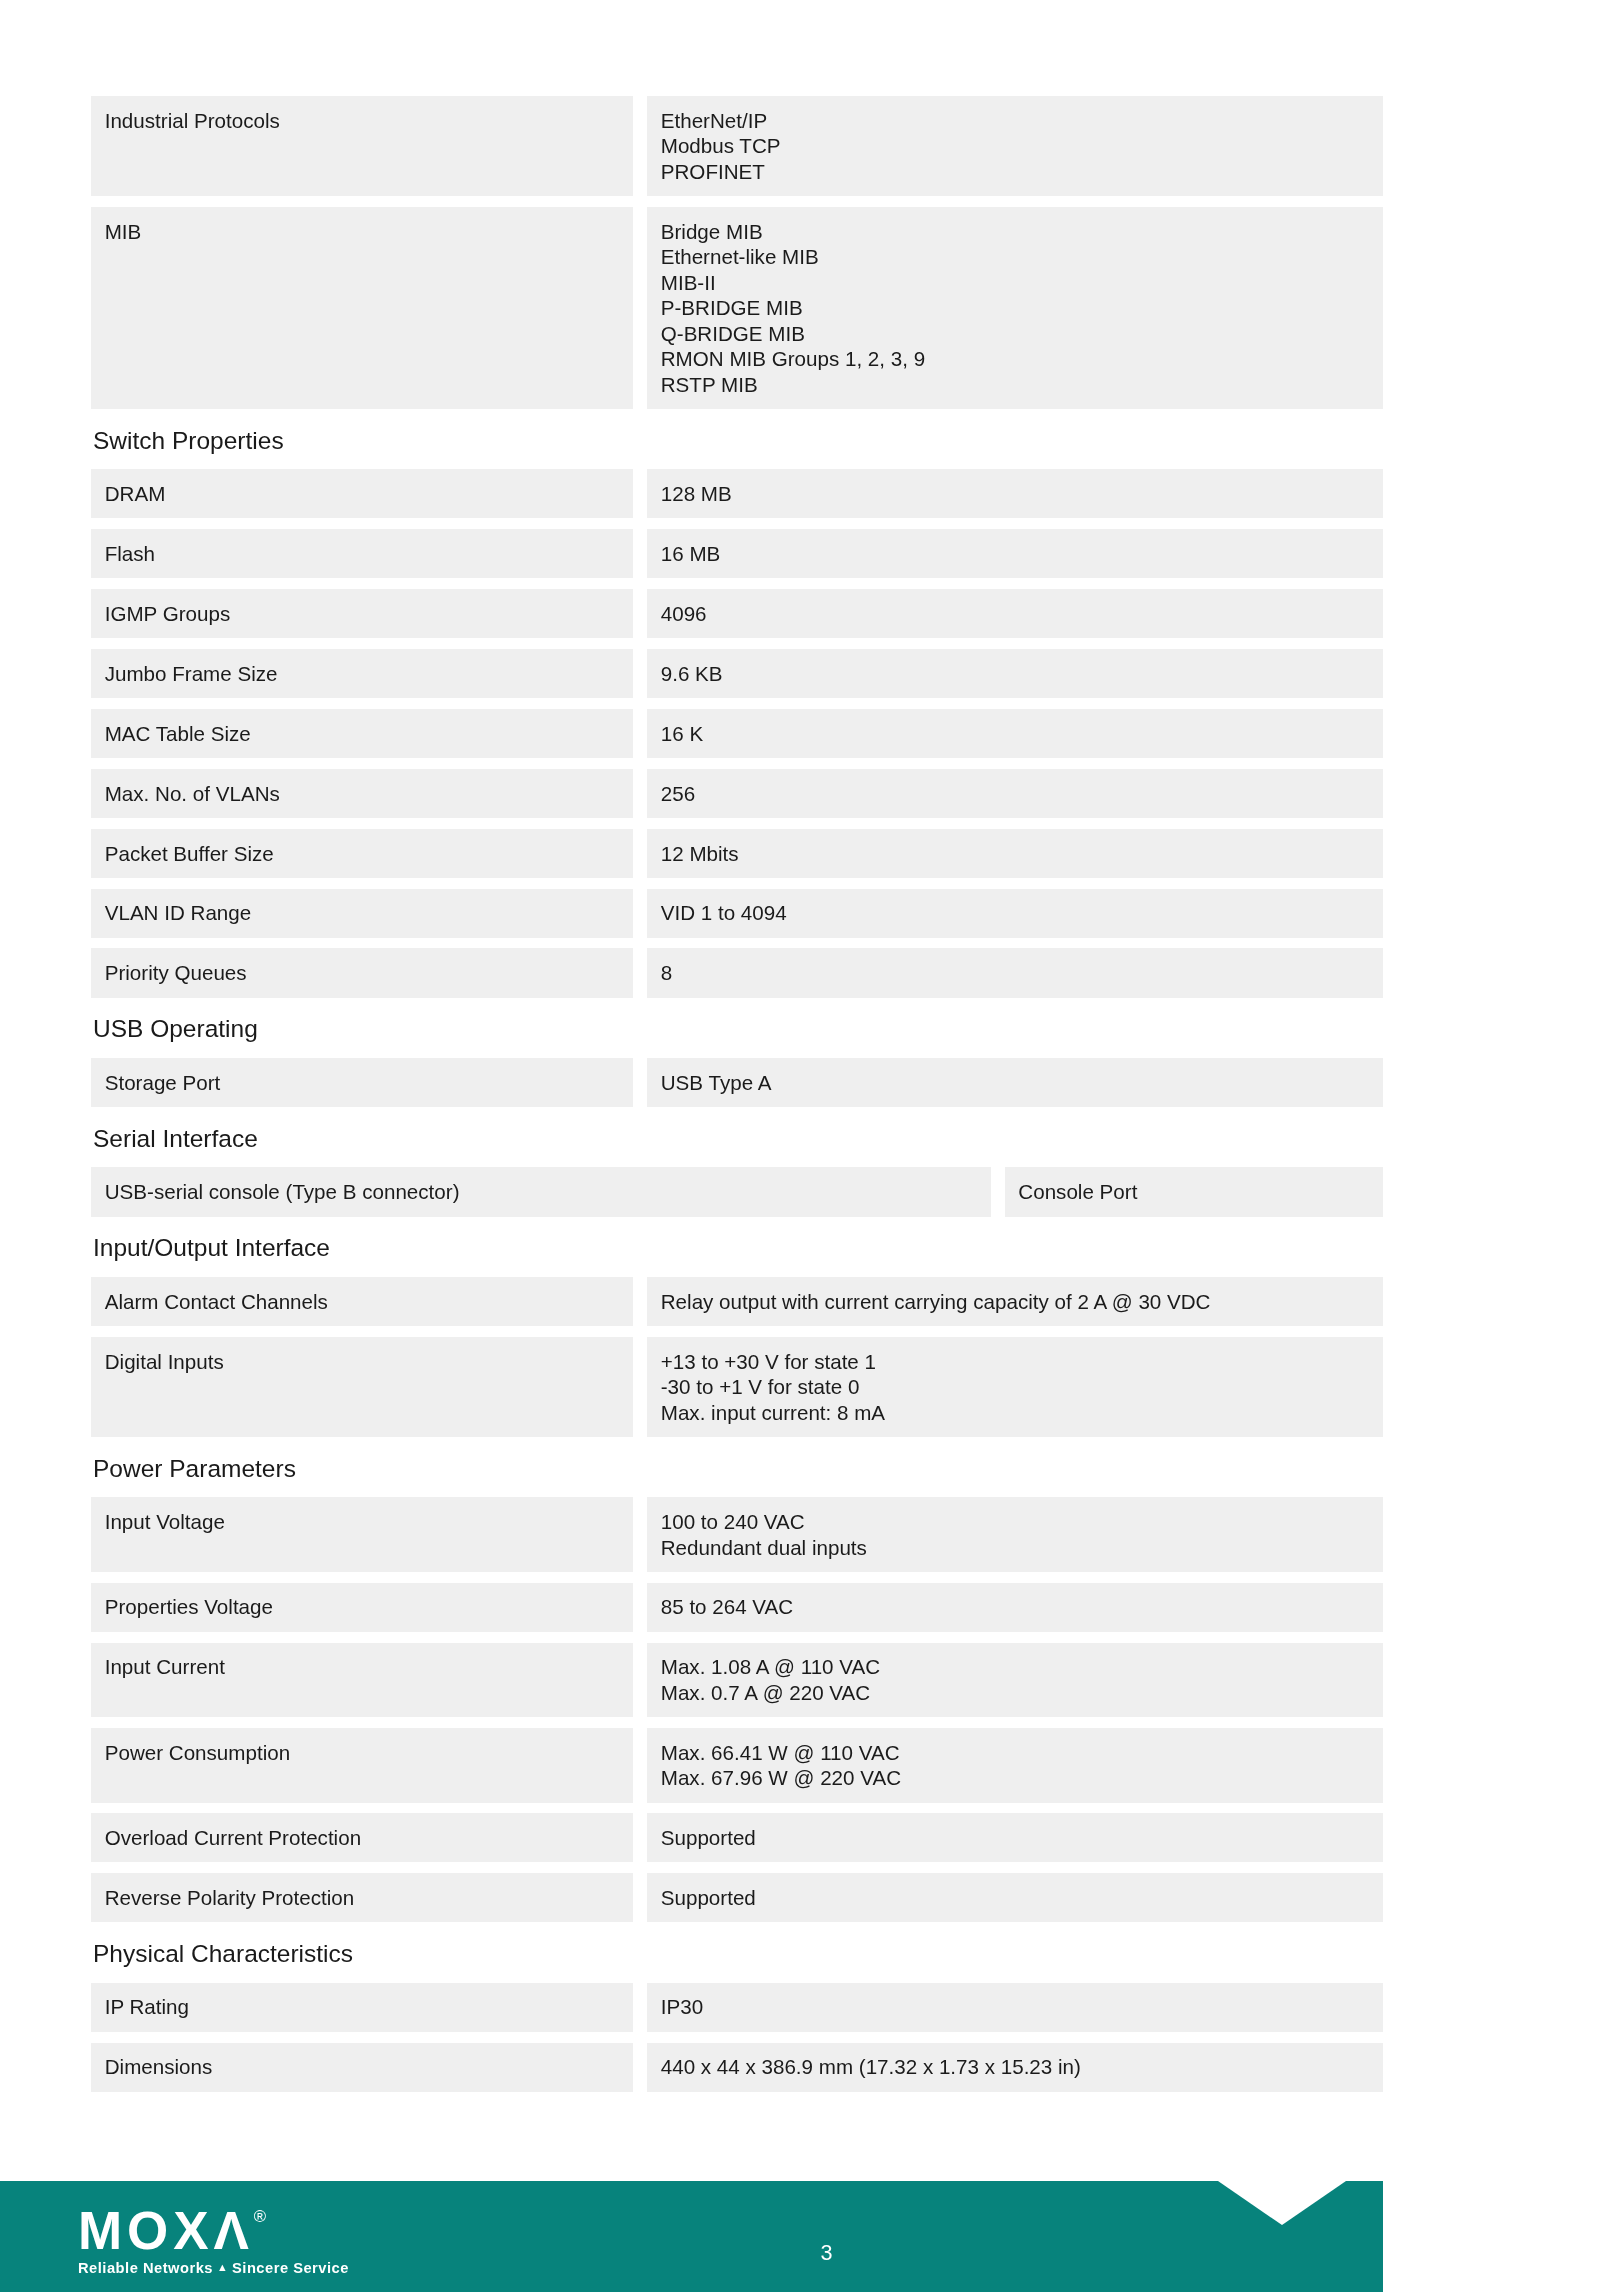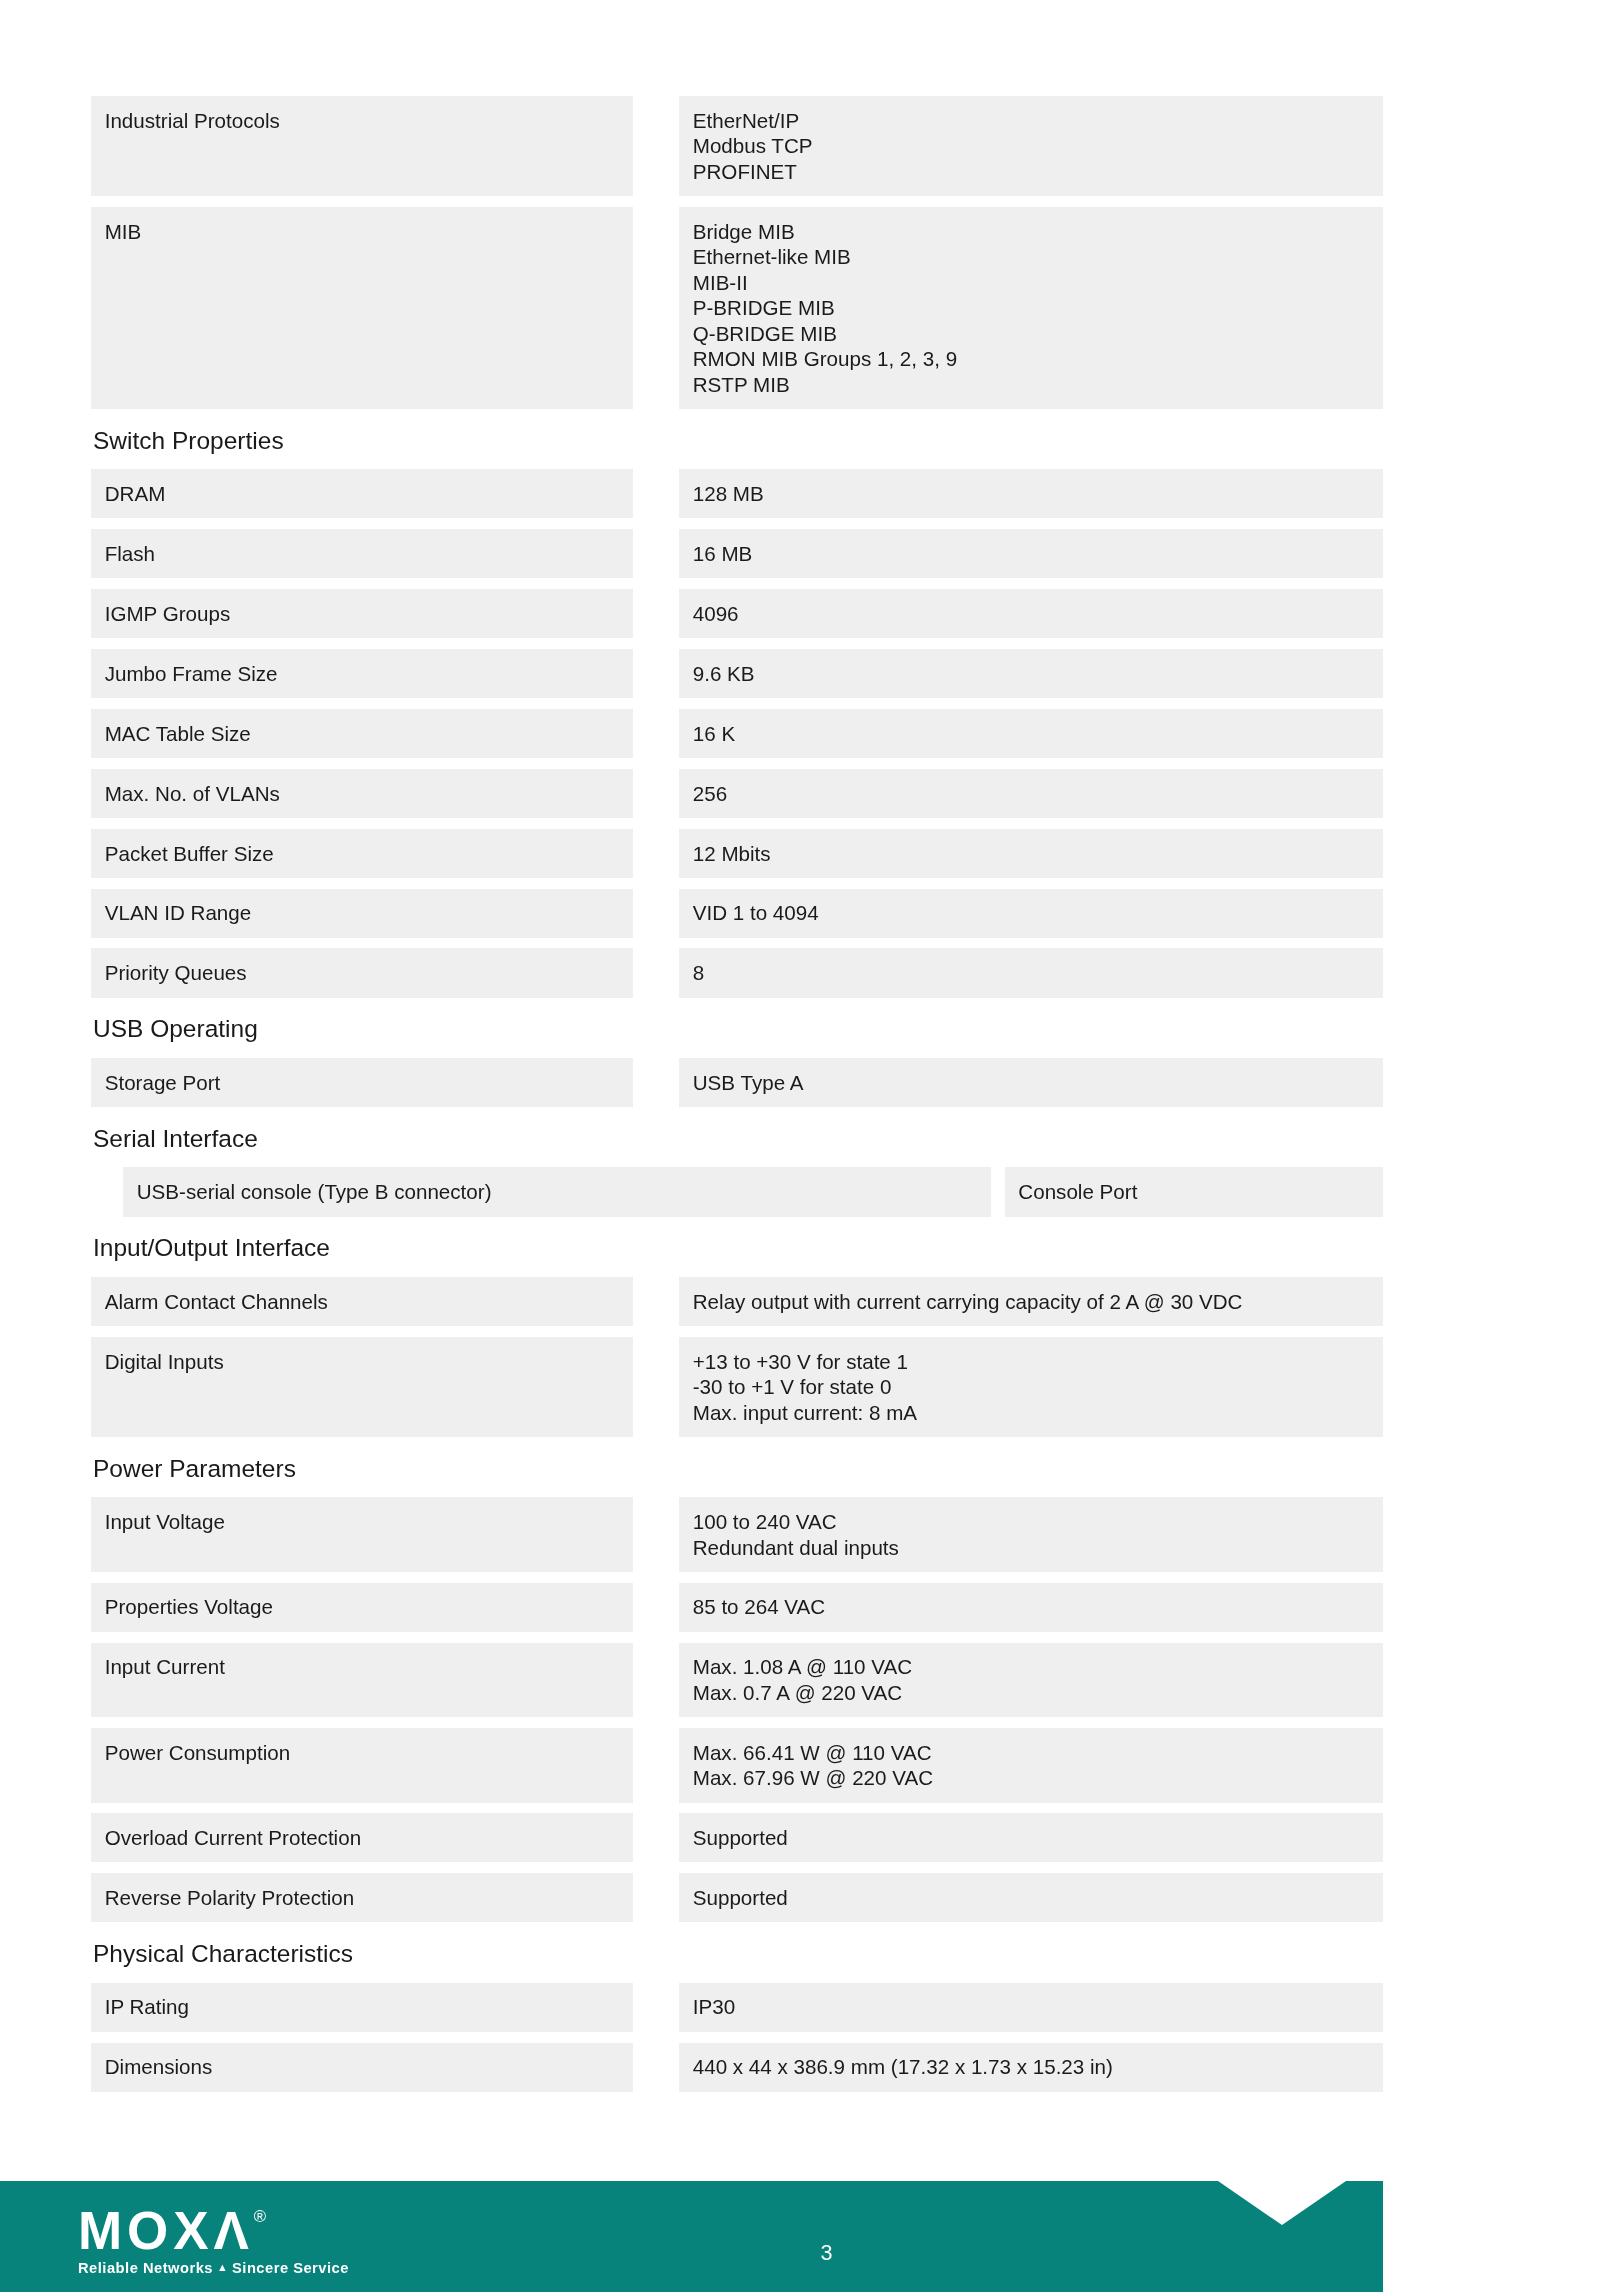--- a/index.html
+++ b/index.html
@@ -36,21 +36,20 @@
     padding: 11.8px 13.7px;
     font-size: 20.6px;
     line-height: 25.5px;
     color: #1b1b1b;
   }
   .label-cell {
     flex: 0 0 515px;
   }
   .value-cell {
     flex: 1 1 auto;
-    margin-left: 32px;
   }
   .footer-bar {
     position: absolute;
     left: 0;
     bottom: 0;
     width: 1621px;
     height: 112px;
     background: var(--teal, #07837c);
     padding-left: 32px;
   }

